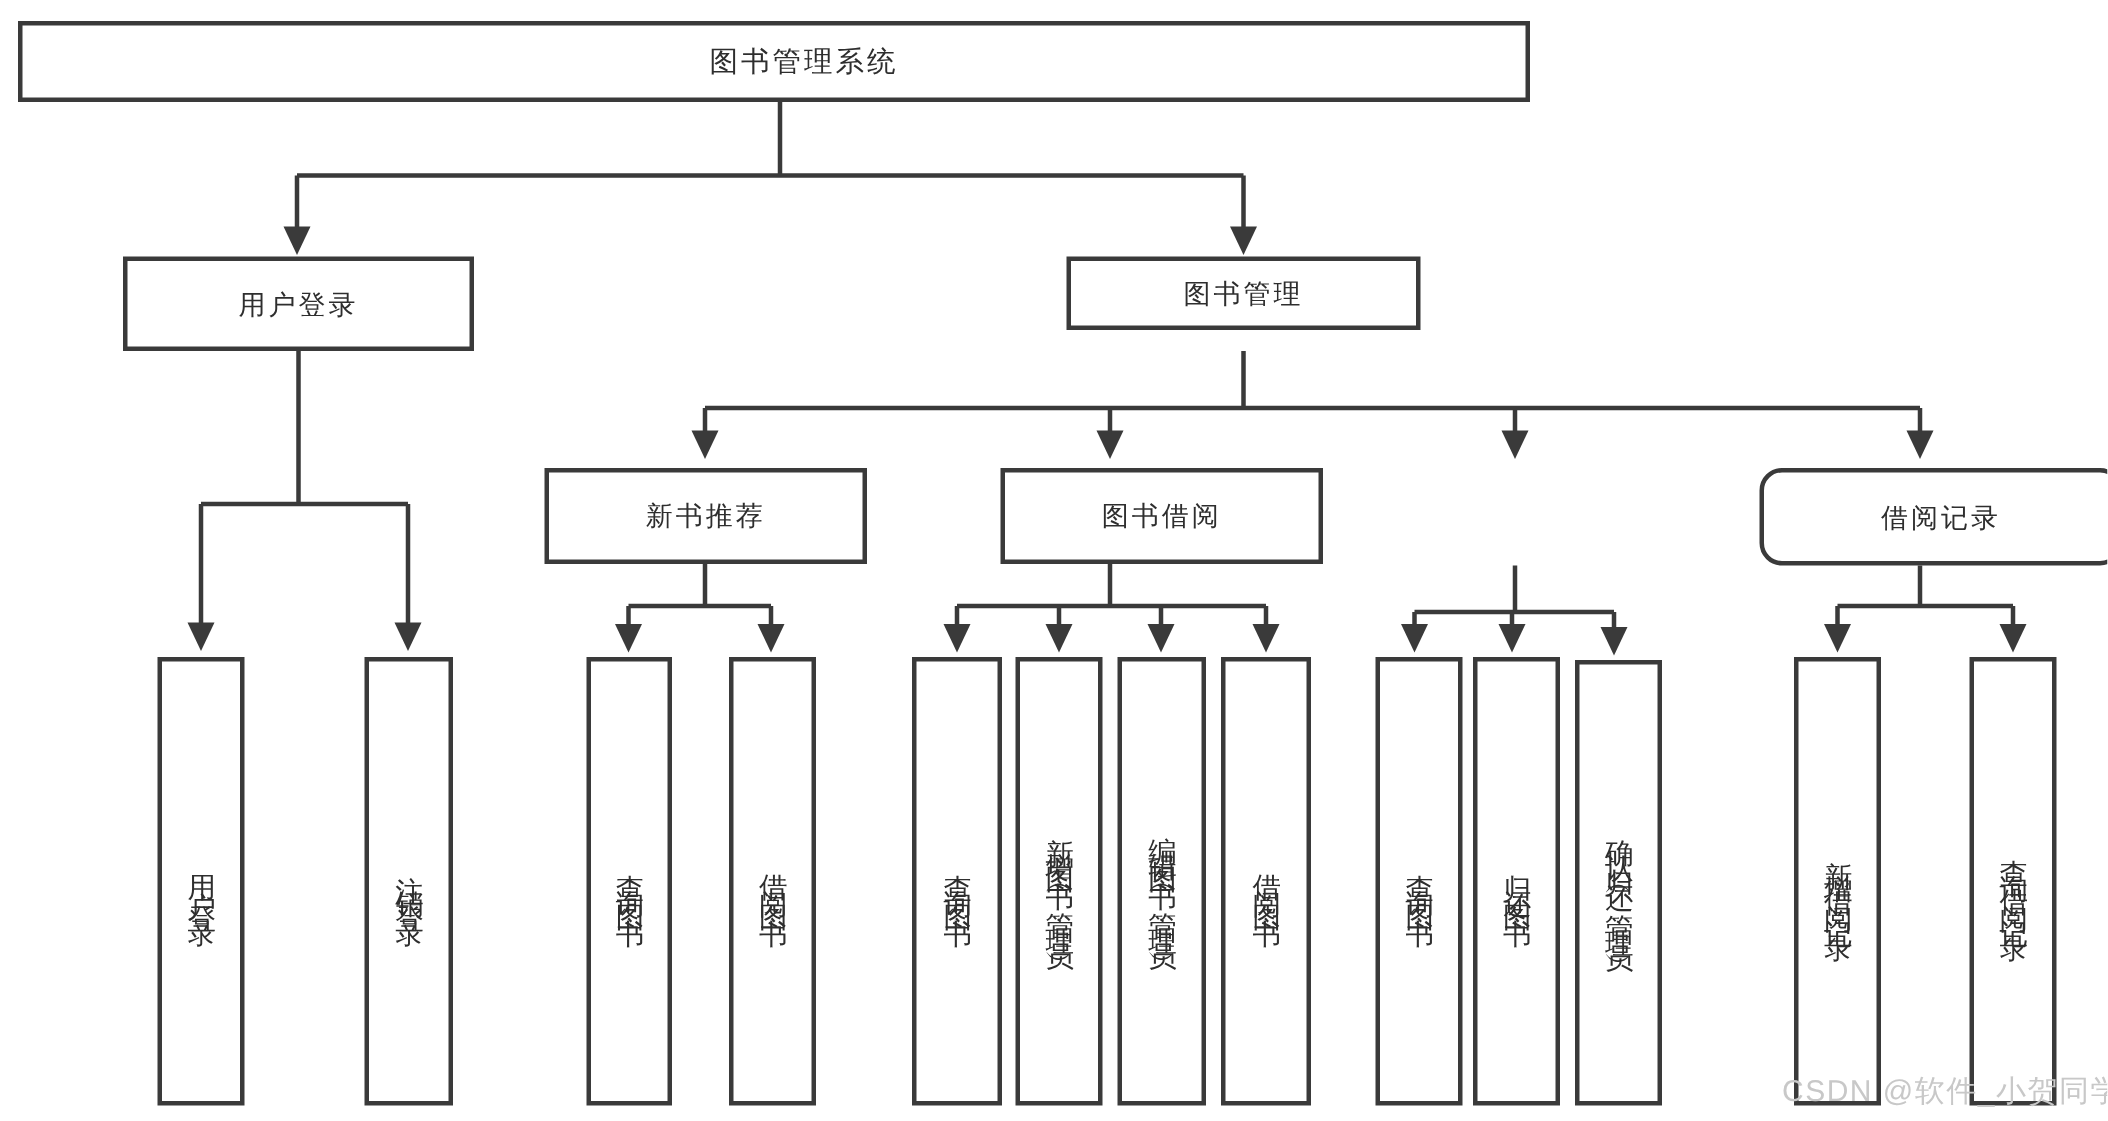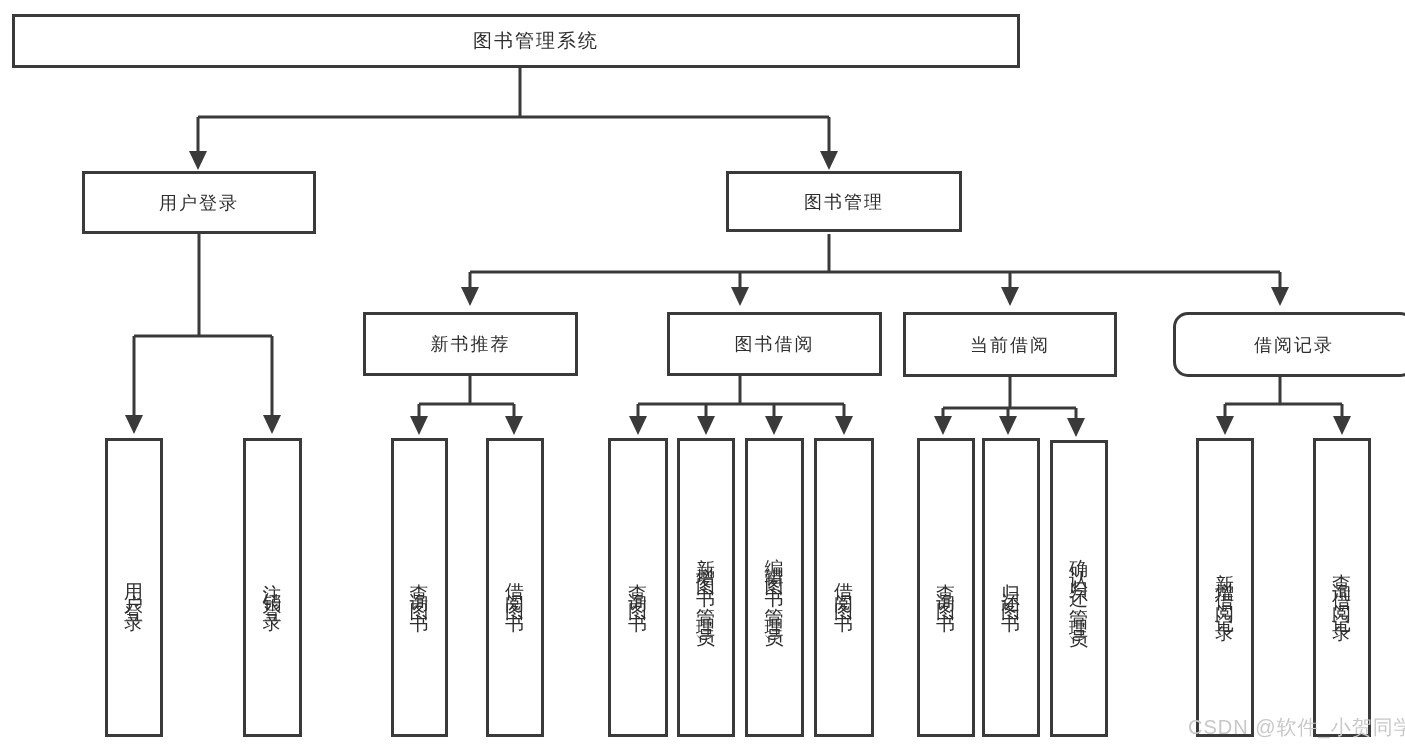--- a/index.html
+++ b/index.html
@@ -103,32 +103,29 @@
     </g>
   </svg>
 
   <div class="node hbox root-box" style="left:12px;top:14px;width:1008px;height:54px;">
     <span>图书管理系统</span>
   </div>
 
   <div class="node hbox" style="left:82px;top:171px;width:234px;height:63px;">
     <span>用户登录</span>
   </div>
-  <div class="node hbox" style="left:726px;top:171px;width:236px;height:61px;">
+  <div class="node hbox" style="left:711px;top:171px;width:236px;height:49px;">
     <span>图书管理</span>
   </div>
 
   <div class="node hbox" style="left:363px;top:312px;width:215px;height:64px;text-align:center;">
     <span>新书推荐</span>
   </div>
   <div class="node hbox" style="left:633px;top:312px;width:215px;height:64px;margin-left:34px;">
     <span>图书借阅</span>
-  </div>
-  <div class="node hbox" style="left:903px;top:312px;width:214px;height:65px;">
-    <span>当前借阅</span>
   </div>
   <div class="node hbox" style="left:1173px;top:312px;width:242px;height:65px;border-radius:15px;">
     <span>借阅记录</span>
   </div>
 
   <div class="node vbox" style="left:105px;top:438px;width:58px;height:299px;">
     <span>用户登录</span>
   </div>
   <div class="node vbox" style="left:243px;top:438px;width:59px;height:299px;">
     <span>注销登录</span>

